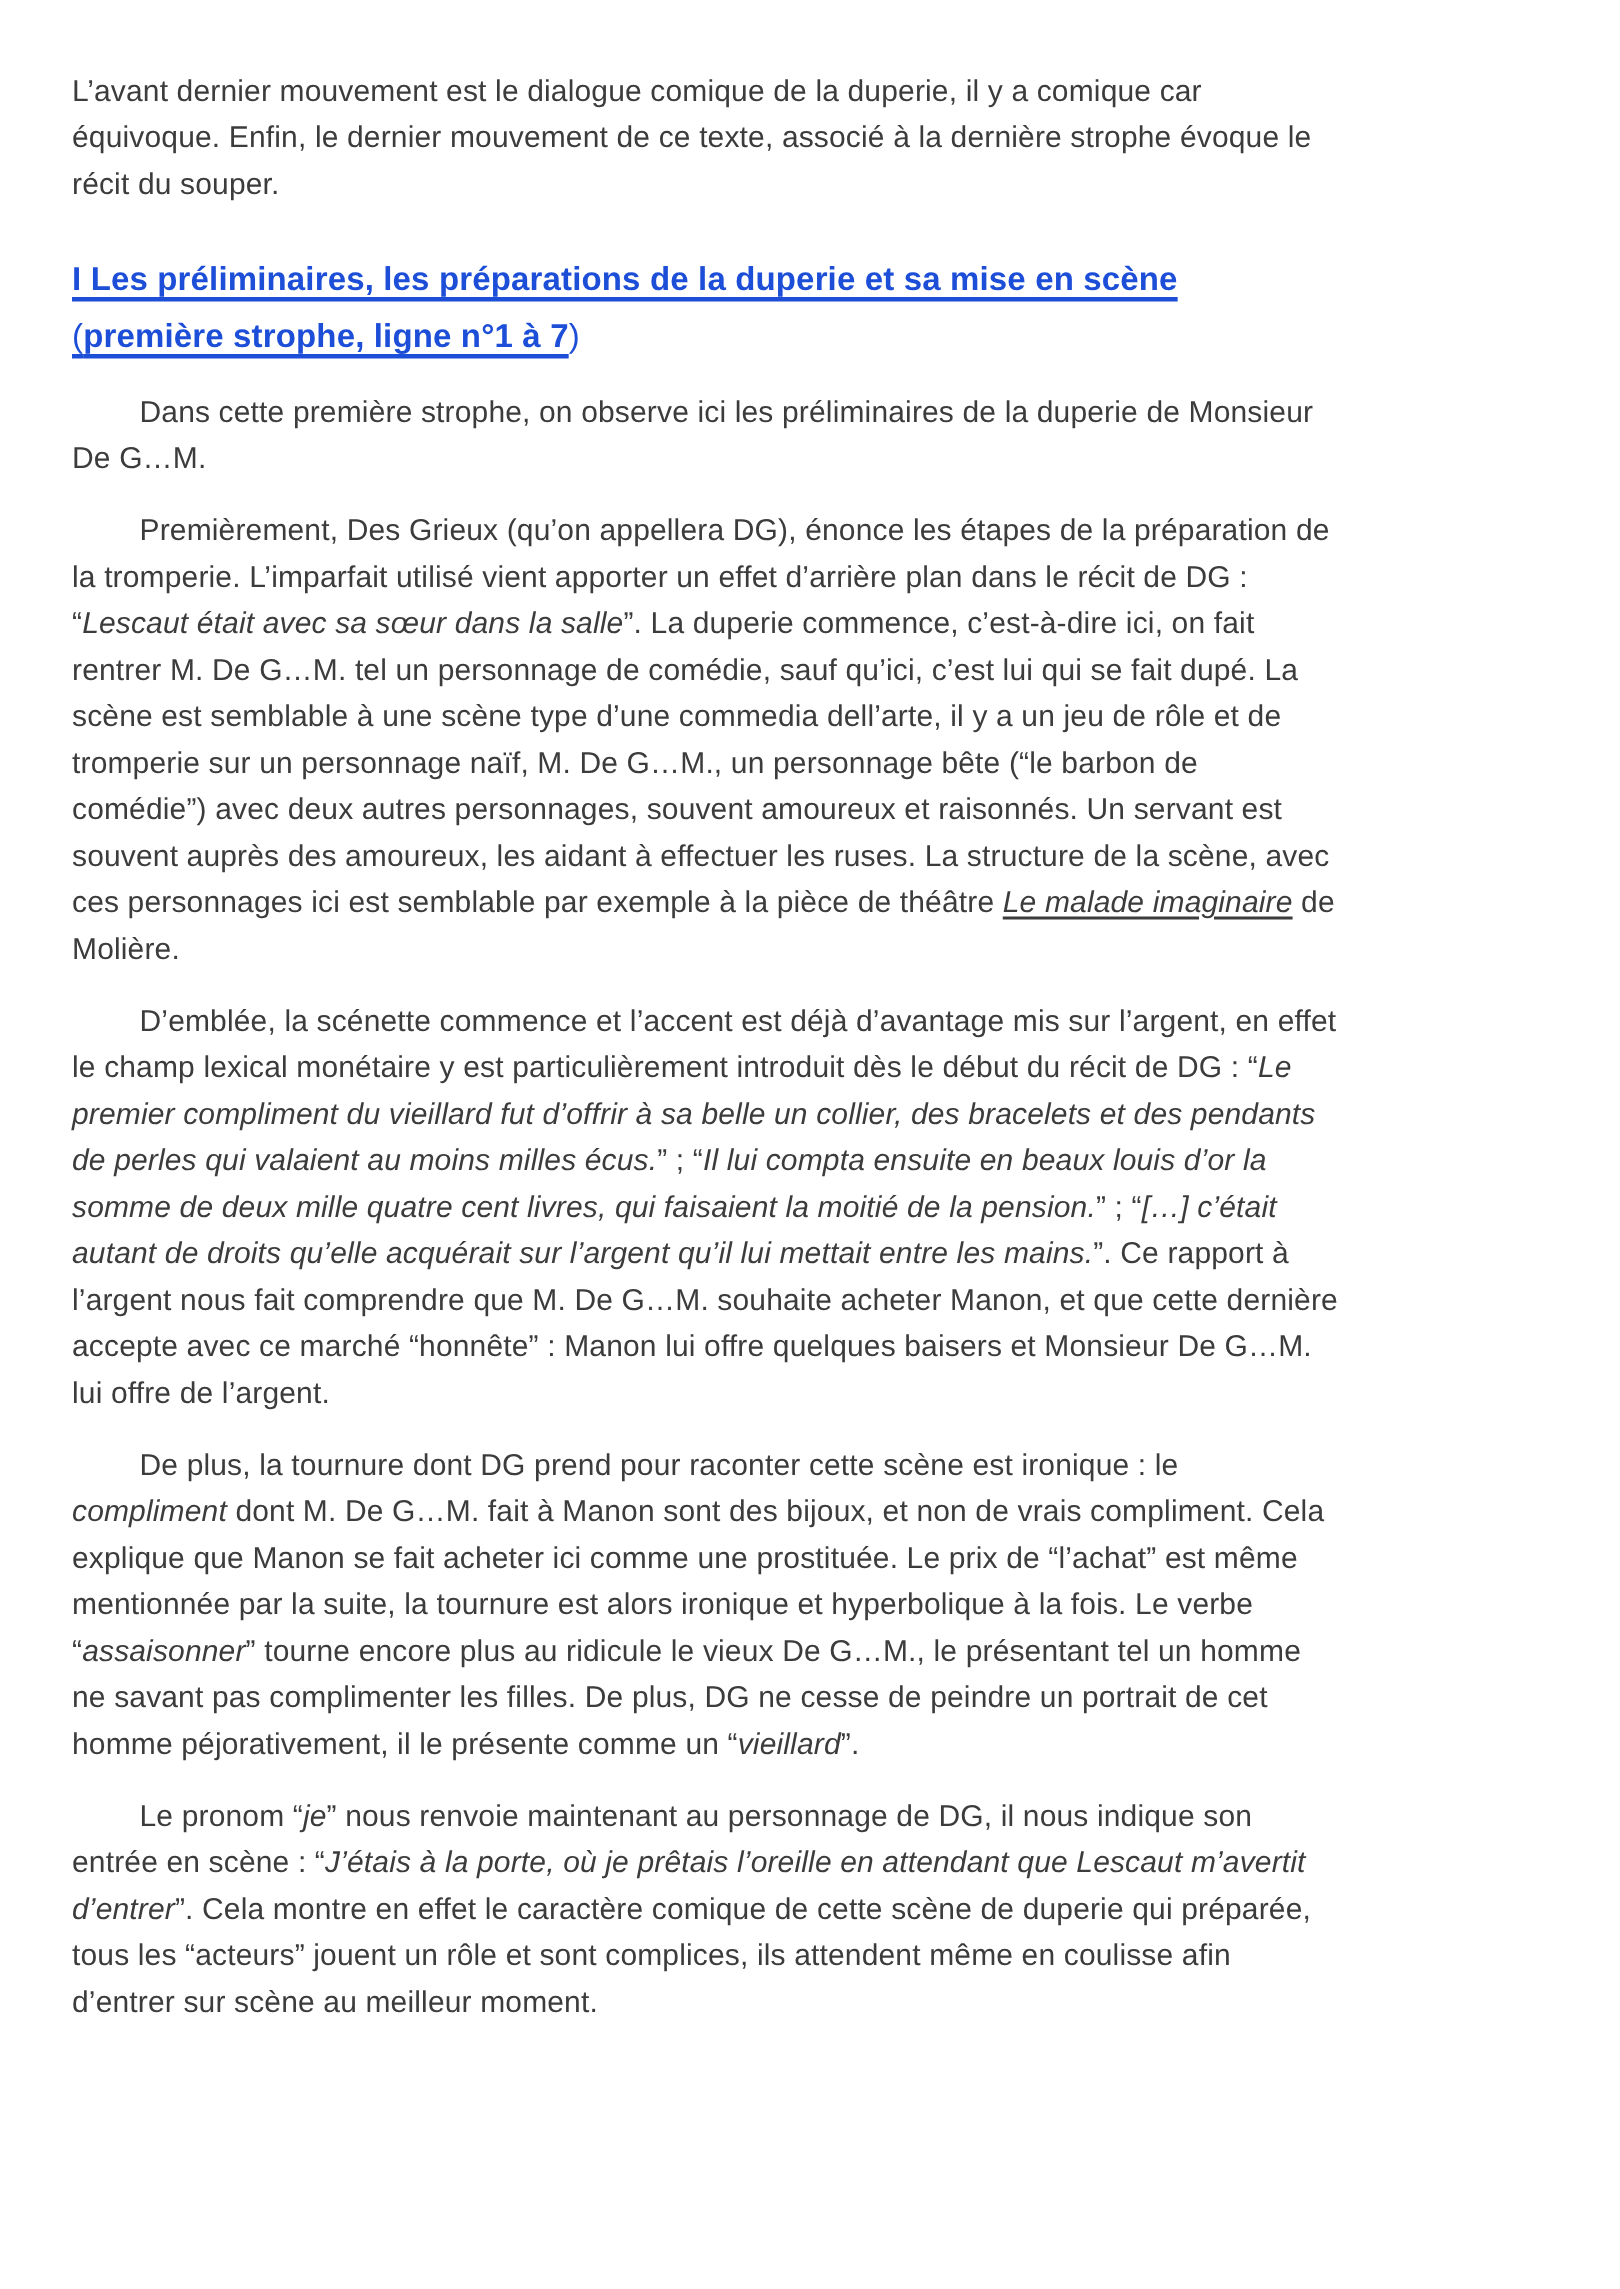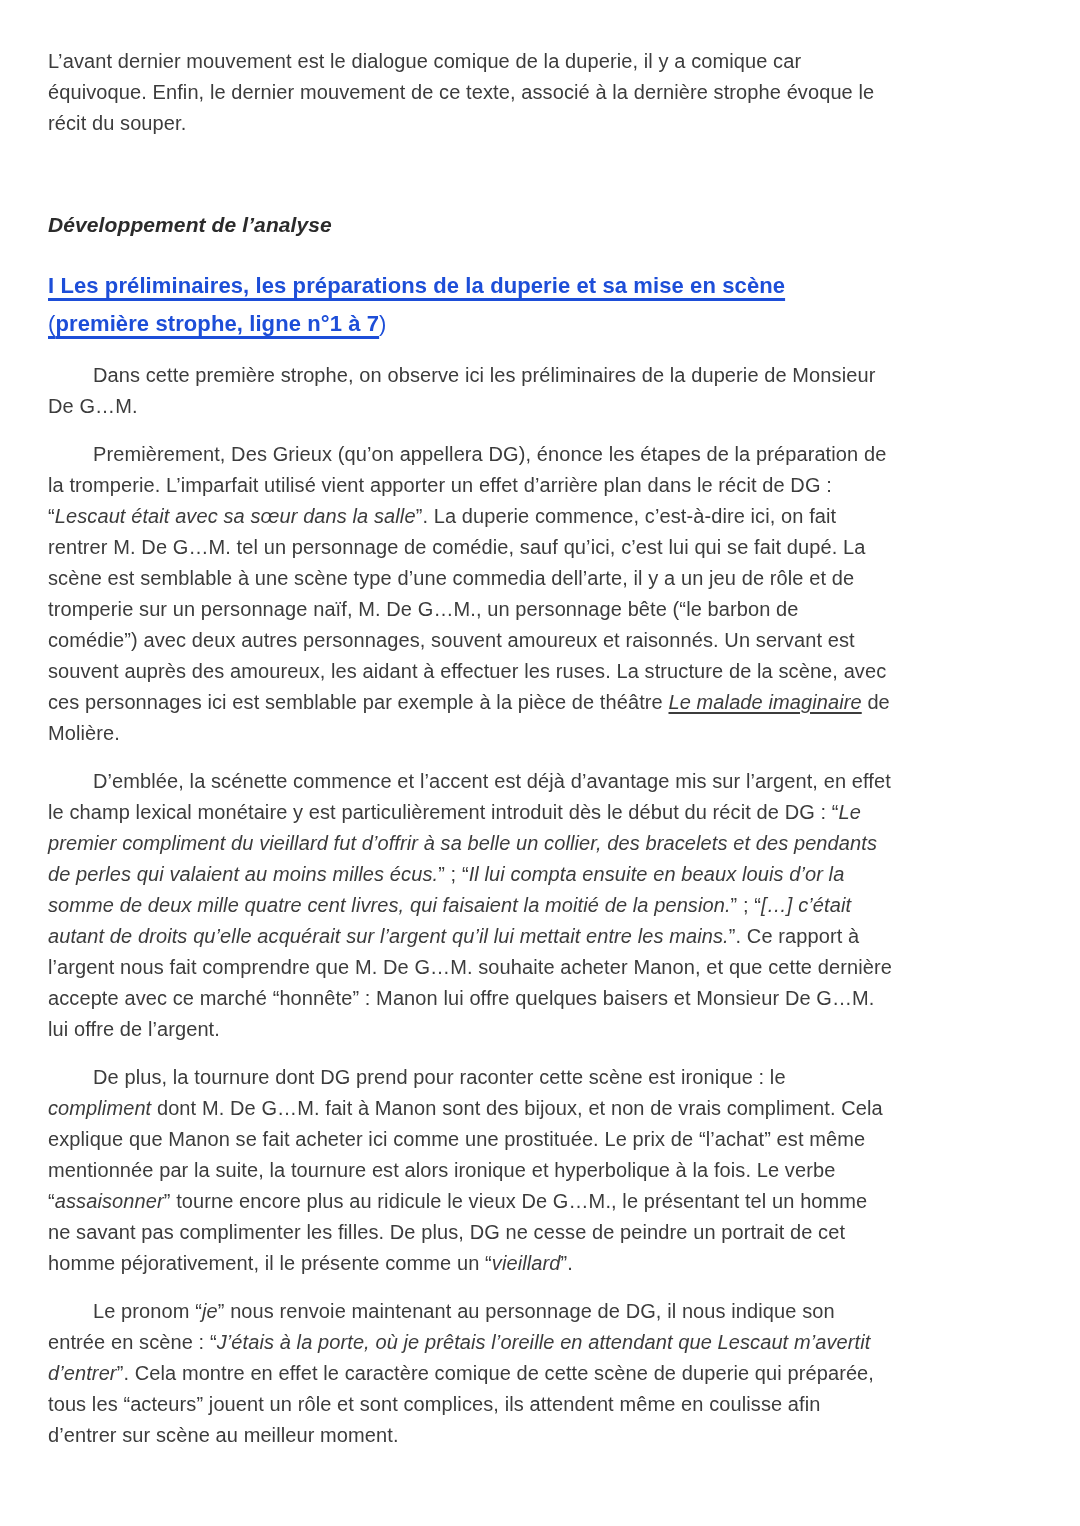--- a/index.html
+++ b/index.html
@@ -71,21 +71,20 @@
     text-underline-offset: 3px;
     text-align: center;
   }
 </style>
 </head>
 <body>
 
 <main class="page">
   <p class="para intro"><span>L’avant dernier mouvement est le dialogue comique de la duperie, il y a comique car équivoque. Enfin, le dernier mouvement de ce texte, associé à la dernière strophe évoque le récit du souper.</span></p>
 
-  <h2 class="section-heading">Développement de l’analyse</h2>
 
   <h3 class="part-heading"><span class="seg-bu">I Les préliminaires, les préparations de la duperie et sa mise en scène </span><span class="seg-u">(</span><span class="seg-bu">première strophe, ligne n°1 à 7</span><span>)</span></h3>
 
   <section>
       <p class="para"><span>Dans cette première strophe, on observe ici les préliminaires de la duperie de Monsieur De G…M.</span></p>
       <p class="para"><span>Premièrement, Des Grieux (qu’on appellera DG), énonce les étapes de la préparation de la tromperie. L’imparfait utilisé vient apporter un effet d’arrière plan dans le récit de DG : “</span><span class="seg-i">Lescaut était avec sa sœur dans la salle</span><span>”. La duperie commence, c’est-à-dire ici, on fait rentrer M. De G…M. tel un personnage de comédie, sauf qu’ici, c’est lui qui se fait dupé. La scène est semblable à une scène type d’une commedia dell’arte, il y a un jeu de rôle et de tromperie sur un personnage naïf, M. De G…M., un personnage bête (“le barbon de comédie”) avec deux autres personnages, souvent amoureux et raisonnés. Un servant est souvent auprès des amoureux, les aidant à effectuer les ruses. La structure de la scène, avec ces personnages ici est semblable par exemple à la pièce de théâtre </span><span class="seg-iu">Le malade imaginaire</span><span> de Molière.</span></p>
       <p class="para"><span>D’emblée, la scénette commence et l’accent est déjà d’avantage mis sur l’argent, en effet le champ lexical monétaire y est particulièrement introduit dès le début du récit de DG : “</span><span class="seg-i">Le premier compliment du vieillard fut d’offrir à sa belle un collier, des bracelets et des pendants de perles qui valaient au moins milles écus.</span><span>” ; “</span><span class="seg-i">Il lui compta ensuite en beaux louis d’or la somme de deux mille quatre cent livres, qui faisaient la moitié de la pension.</span><span>” ; “</span><span class="seg-i">[…] c’était autant de droits qu’elle acquérait sur l’argent qu’il lui mettait entre les mains.</span><span>”. Ce rapport à l’argent nous fait comprendre que M. De G…M. souhaite acheter Manon, et que cette dernière accepte avec ce marché “honnête” : Manon lui offre quelques baisers et Monsieur De G…M. lui offre de l’argent.</span></p>
       <p class="para"><span>De plus, la tournure dont DG prend pour raconter cette scène est ironique : le </span><span class="seg-i">compliment</span><span> dont M. De G…M. fait à Manon sont des bijoux, et non de vrais compliment. Cela explique que Manon se fait acheter ici comme une prostituée. Le prix de “l’achat” est même mentionnée par la suite, la tournure est alors ironique et hyperbolique à la fois. Le verbe “</span><span class="seg-i">assaisonner</span><span>” tourne encore plus au ridicule le vieux De G…M., le présentant tel un homme ne savant pas complimenter les filles. De plus, DG ne cesse de peindre un portrait de cet homme péjorativement, il le présente comme un “</span><span class="seg-i">vieillard</span><span>”.</span></p>
       <p class="para"><span>Le pronom “</span><span class="seg-i">je</span><span>” nous renvoie maintenant au personnage de DG, il nous indique son entrée en scène : “</span><span class="seg-i">J’étais à la porte, où je prêtais l’oreille en attendant que Lescaut m’avertit d’entrer</span><span>”. Cela montre en effet le caractère comique de cette scène de duperie qui préparée, tous les “acteurs” jouent un rôle et sont complices, ils attendent même en coulisse afin d’entrer sur scène au meilleur moment.</span></p>
     </section>

